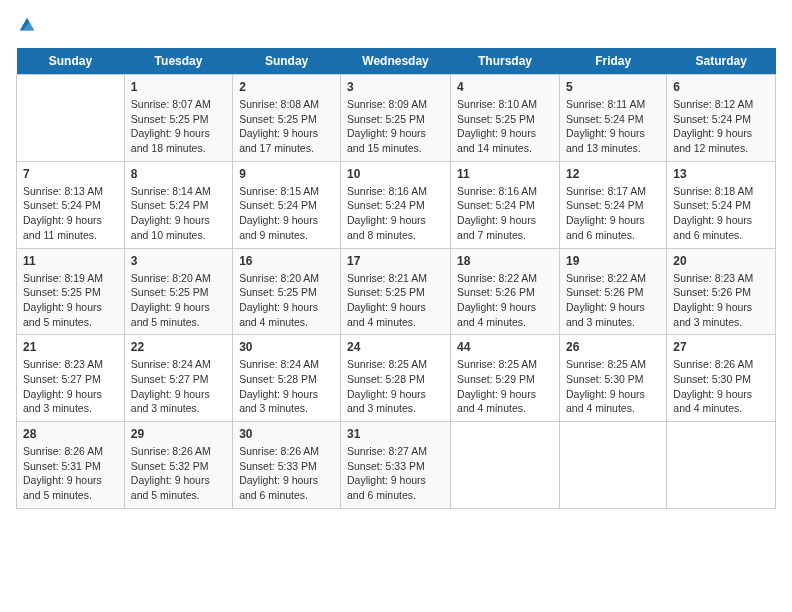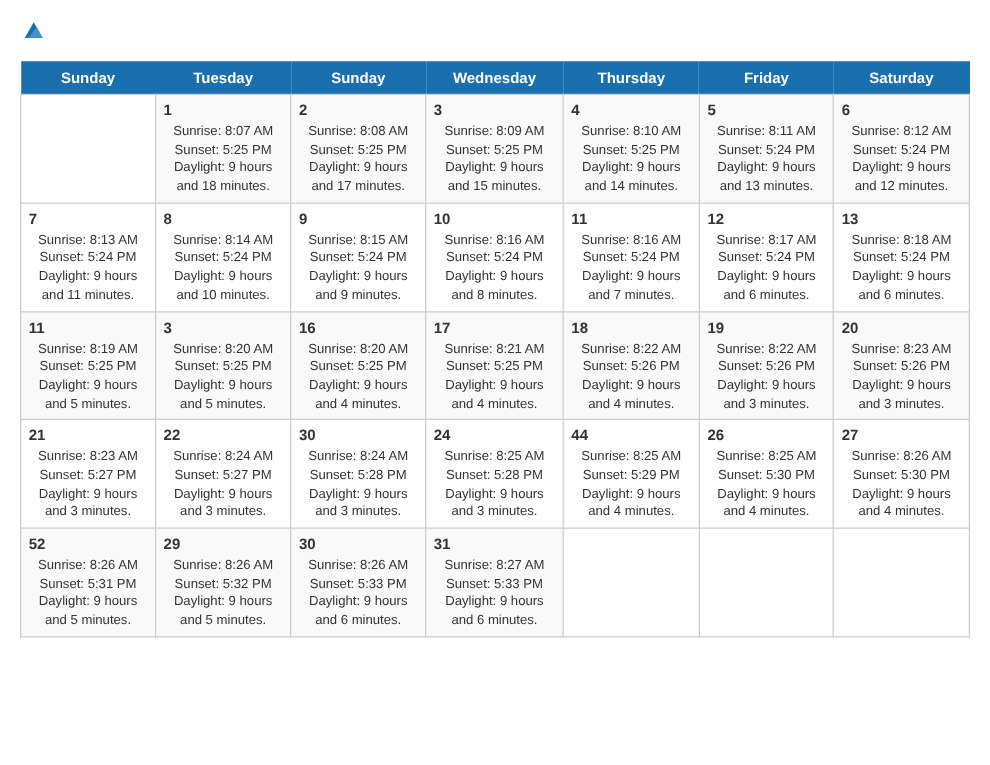--- a/index.html
+++ b/index.html
@@ -73,21 +73,20 @@
     .day-num {
       font-weight: bold;
       font-size: 12px;
       margin-bottom: 3px;
       display: block;
     }
     .day-info {
       font-size: 10.5px;
       line-height: 1.4;
       color: #333;
-      text-align: center;
     }
     .empty-cell {
       background: #fff !important;
     }
   </style>
 </head>
 <body>
 
 <div class="header">
   <div class="logo">
@@ -233,21 +232,21 @@
           <span class="day-num">26</span>
           <div class="day-info">Sunrise: 8:25 AM<br>Sunset: 5:30 PM<br>Daylight: 9 hours<br>and 4 minutes.</div>
         </td>
         <td>
           <span class="day-num">27</span>
           <div class="day-info">Sunrise: 8:26 AM<br>Sunset: 5:30 PM<br>Daylight: 9 hours<br>and 4 minutes.</div>
         </td>
       </tr>
       <tr>
         <td>
-          <span class="day-num">52</span>
+          <span class="day-num">28</span>
           <div class="day-info">Sunrise: 8:26 AM<br>Sunset: 5:31 PM<br>Daylight: 9 hours<br>and 5 minutes.</div>
         </td>
         <td>
           <span class="day-num">29</span>
           <div class="day-info">Sunrise: 8:26 AM<br>Sunset: 5:32 PM<br>Daylight: 9 hours<br>and 5 minutes.</div>
         </td>
         <td>
           <span class="day-num">30</span>
           <div class="day-info">Sunrise: 8:26 AM<br>Sunset: 5:33 PM<br>Daylight: 9 hours<br>and 6 minutes.</div>
         </td>

